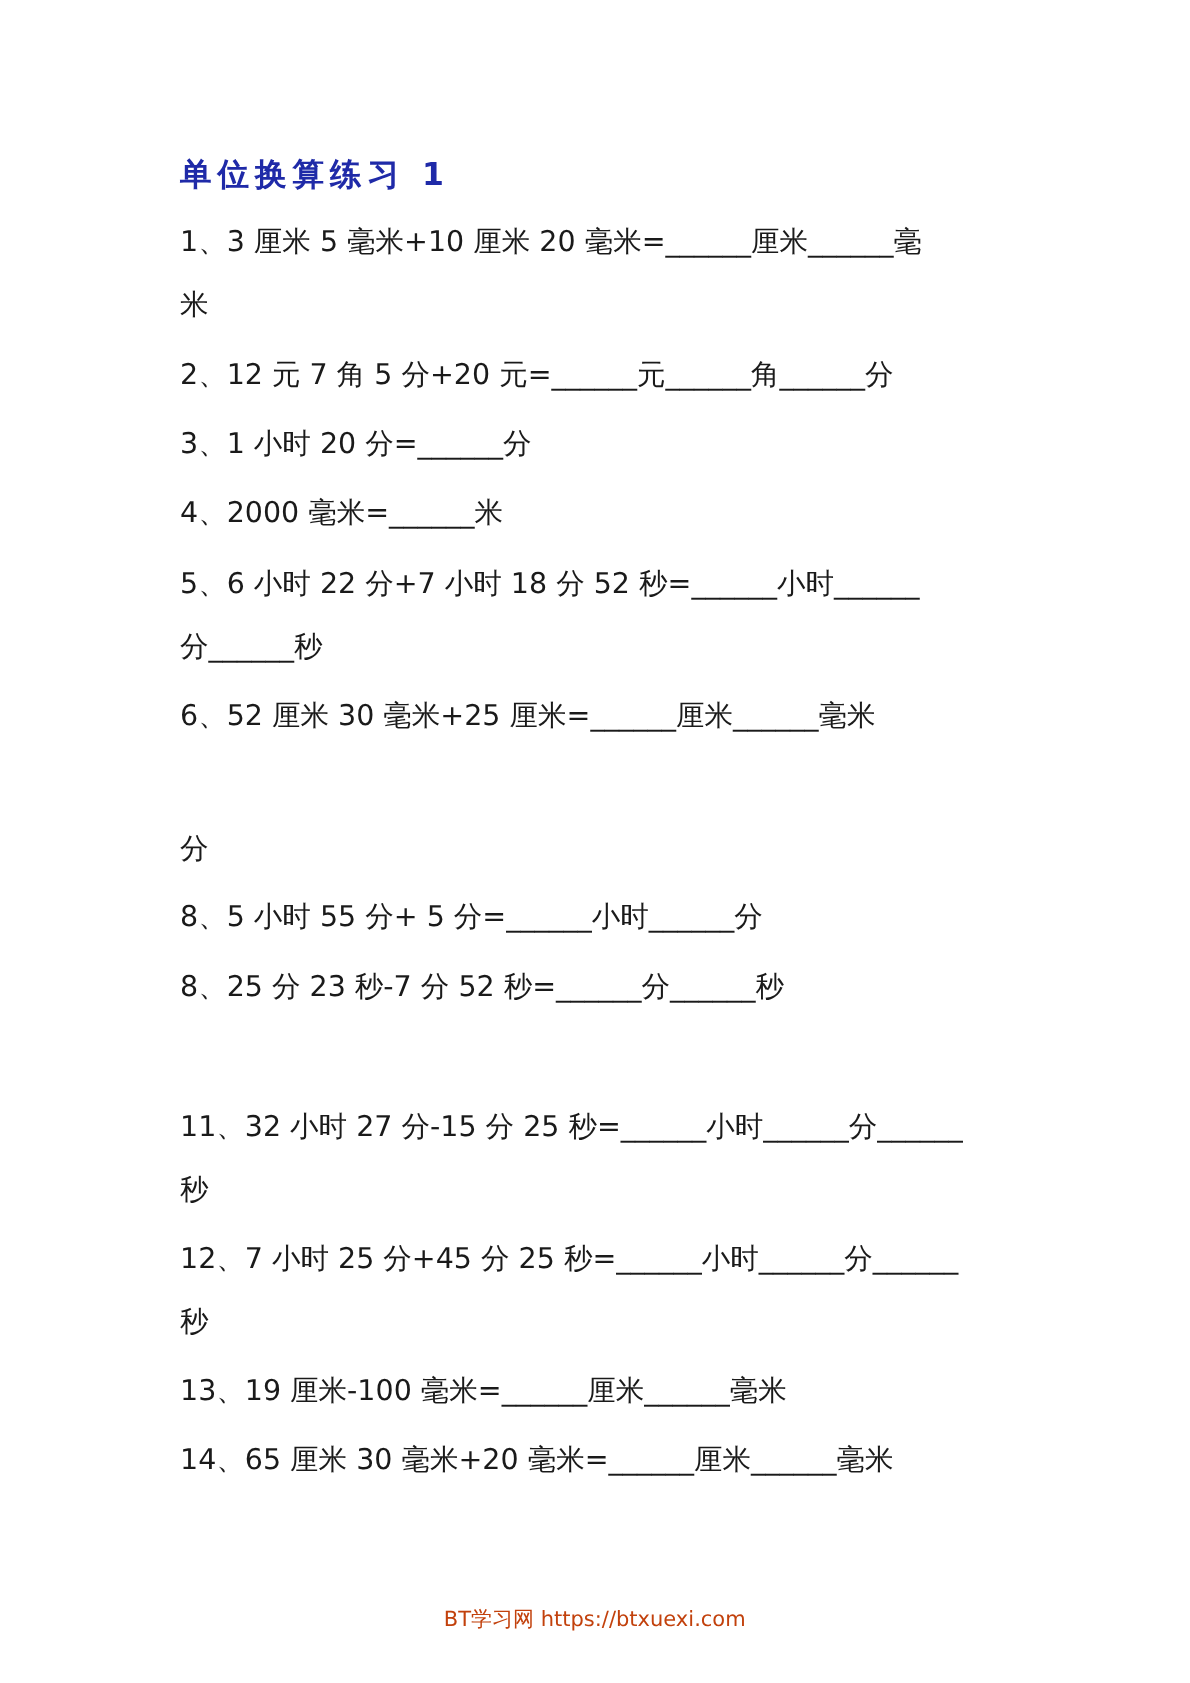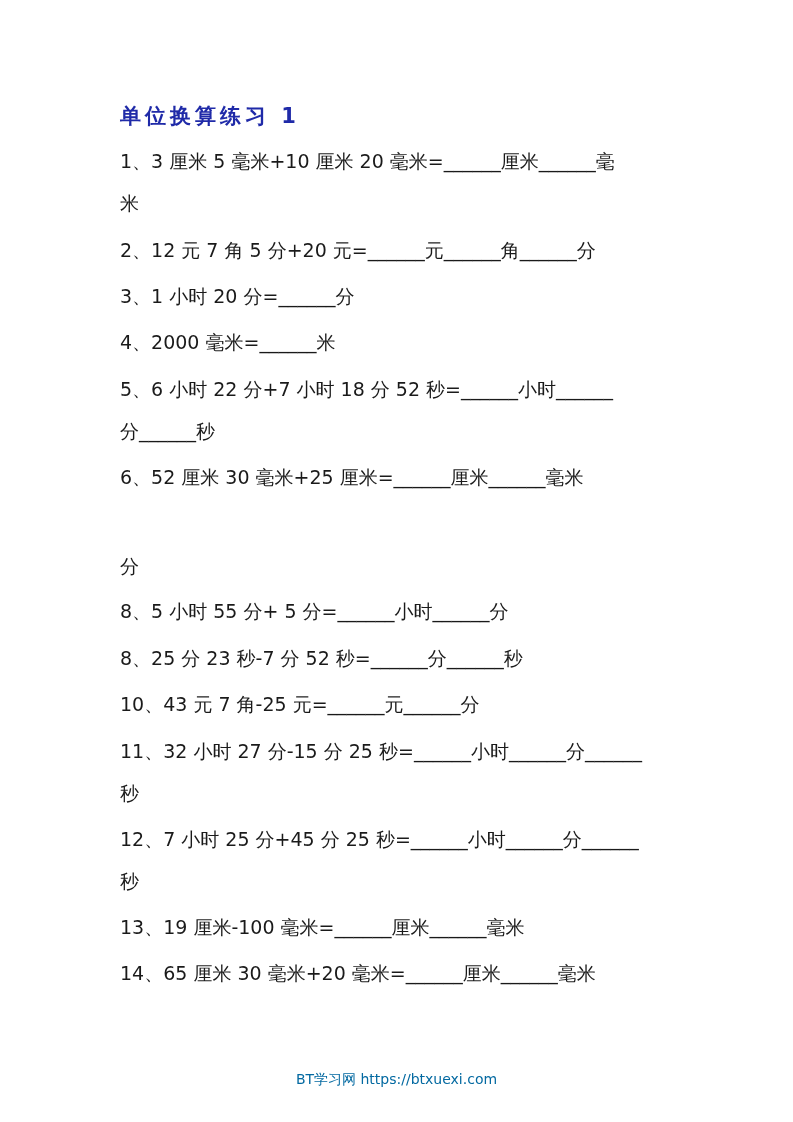--- a/index.html
+++ b/index.html
@@ -14,42 +14,41 @@
     font-size: 21px; font-weight: bold; color: #1f2aa8;
     letter-spacing: 4px; white-space: nowrap;
   }
   .q {
     position: absolute; left: 120px;
     font-size: 19px; line-height: 22px; white-space: nowrap;
     letter-spacing: 0px;
   }
   .footer {
     position: absolute; left: 0; width: 793px; top: 1071px;
-    text-align: center; font-size: 14px; color: #0369a1;
+    text-align: center; font-size: 14px; color: #c2410c;
     font-family: "DejaVu Sans", sans-serif;
   }
 </style>
 </head>
 <body>
 
 <div class="page">
   <div class="title">单位换算练习 1</div>
 
   <div class="q" style="top:150px">1、3 厘米 5 毫米+10 厘米 20 毫米=______厘米______毫</div>
   <div class="q" style="top:192px">米</div>
   <div class="q" style="top:239px">2、12 元 7 角 5 分+20 元=______元______角______分</div>
   <div class="q" style="top:285px">3、1 小时 20 分=______分</div>
   <div class="q" style="top:331px">4、2000 毫米=______米</div>
   <div class="q" style="top:378px">5、6 小时 22 分+7 小时  18 分 52 秒=______小时______</div>
   <div class="q" style="top:420px">分______秒</div>
   <div class="q" style="top:466px">6、52 厘米 30 毫米+25 厘米=______厘米______毫米</div>
   <div class="q" style="top:555px">分</div>
   <div class="q" style="top:600px">8、5 小时 55 分+ 5 分=______小时______分</div>
   <div class="q" style="top:647px">8、25 分 23 秒-7 分 52 秒=______分______秒</div>
-  <div class="q" style="top:693px">10、43 元 7 角-25 元=______元______分</div>
   <div class="q" style="top:740px">11、32 小时 27 分-15 分 25 秒=______小时______分______</div>
   <div class="q" style="top:782px">秒</div>
   <div class="q" style="top:828px">12、7 小时 25 分+45 分 25 秒=______小时______分______</div>
   <div class="q" style="top:870px">秒</div>
   <div class="q" style="top:916px">13、19 厘米-100 毫米=______厘米______毫米</div>
   <div class="q" style="top:962px">14、65 厘米 30 毫米+20 毫米=______厘米______毫米</div>
 
   <div class="footer">BT学习网 https://btxuexi.com</div>
 </div>
 

